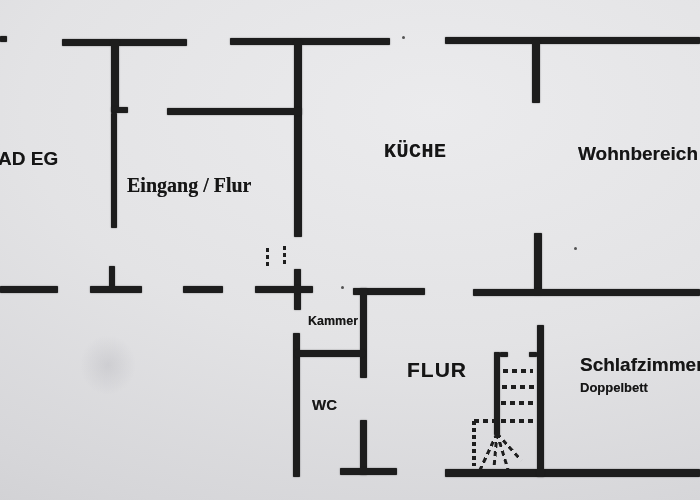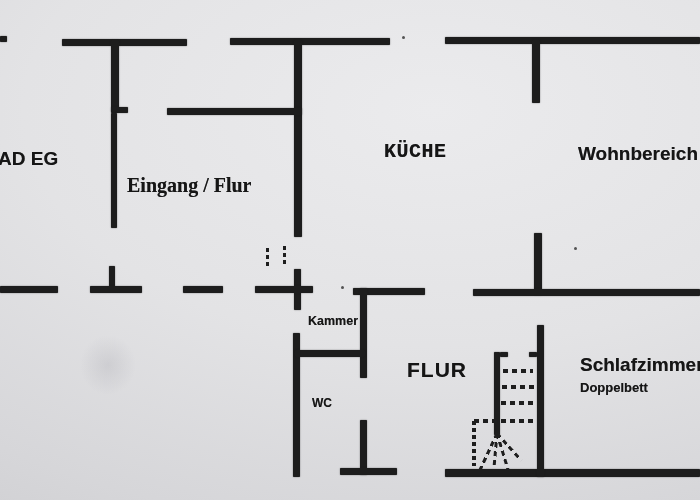--- a/index.html
+++ b/index.html
@@ -80,18 +80,18 @@
   <div class="dot" style="left:402px;top:36px;"></div>
   <div class="dot" style="left:341px;top:286px;"></div>
   <div class="dot" style="left:574px;top:247px;"></div>
   <div class="smudge" style="left:80px;top:335px;"></div>
 
   <div class="lbl" style="left:-2px;top:148px;font-size:19px;">AD EG</div>
   <div class="lbl" style="left:127px;top:174px;font-size:20px;font-family:Liberation Serif, serif;">Eingang / Flur</div>
   <div class="lbl" style="left:384px;top:140px;font-size:20px;letter-spacing:.5px;font-family:Liberation Mono, monospace;">KÜCHE</div>
   <div class="lbl" style="left:578px;top:143px;font-size:19px;">Wohnbereich</div>
   <div class="lbl" style="left:308px;top:314px;font-size:12.5px;">Kammer</div>
-  <div class="lbl" style="left:312px;top:396px;font-size:12px;">WC</div>
+  <div class="lbl" style="left:312px;top:396px;font-size:15px;">WC</div>
   <div class="lbl" style="left:407px;top:358px;font-size:21px;letter-spacing:1px;">FLUR</div>
   <div class="lbl" style="left:580px;top:354px;font-size:19px;">Schlafzimmer</div>
   <div class="lbl" style="left:580px;top:380px;font-size:13px;text-align:right;">Doppelbett</div>
 
 </div>
 
 </body></html>

